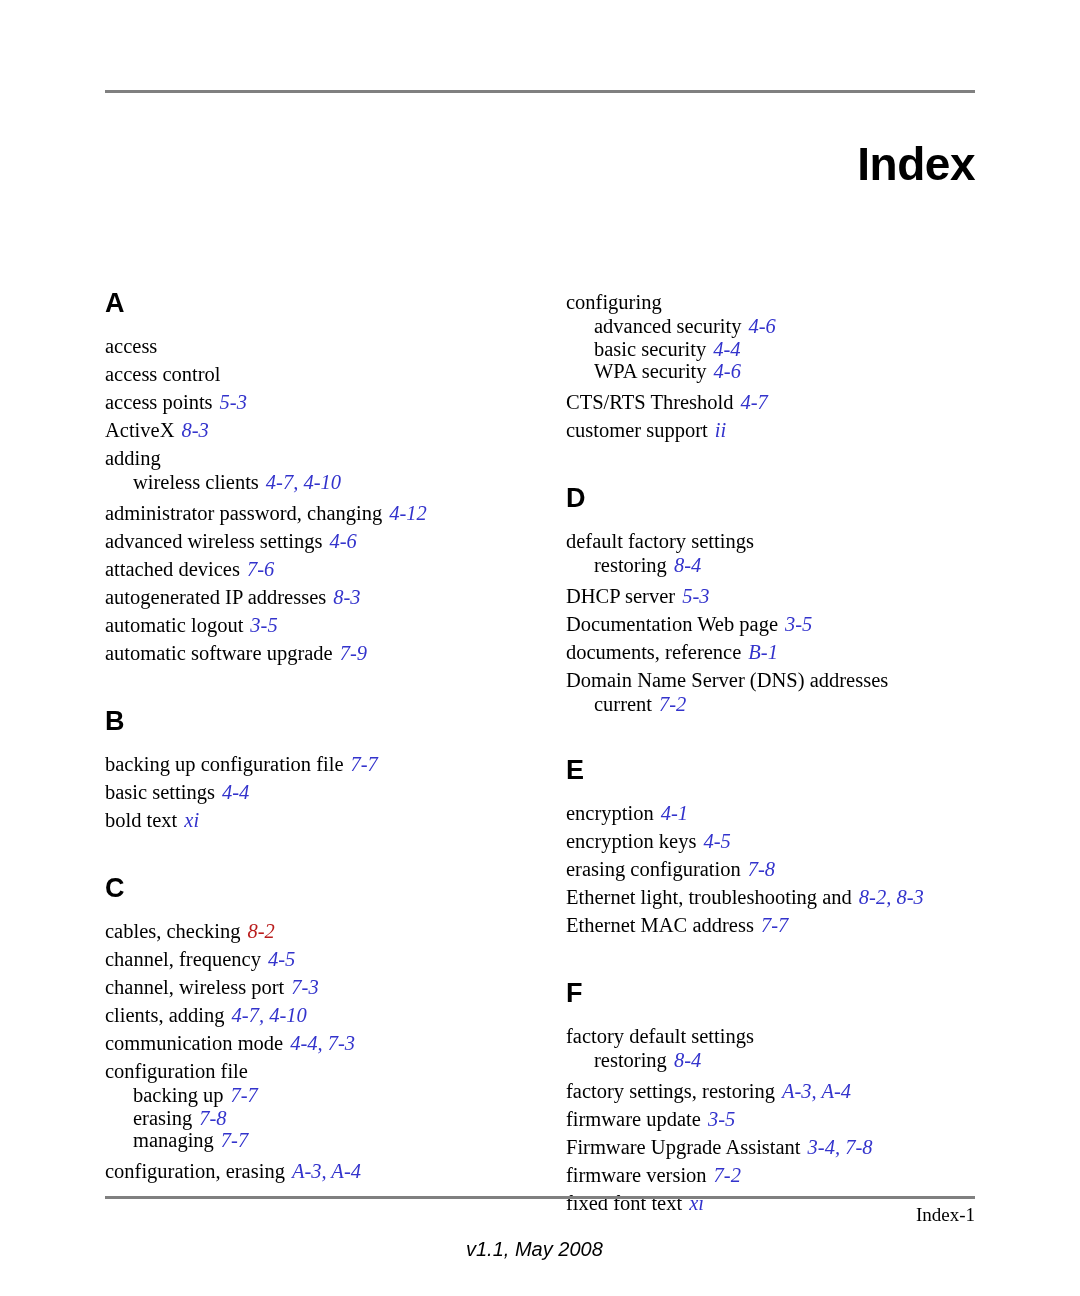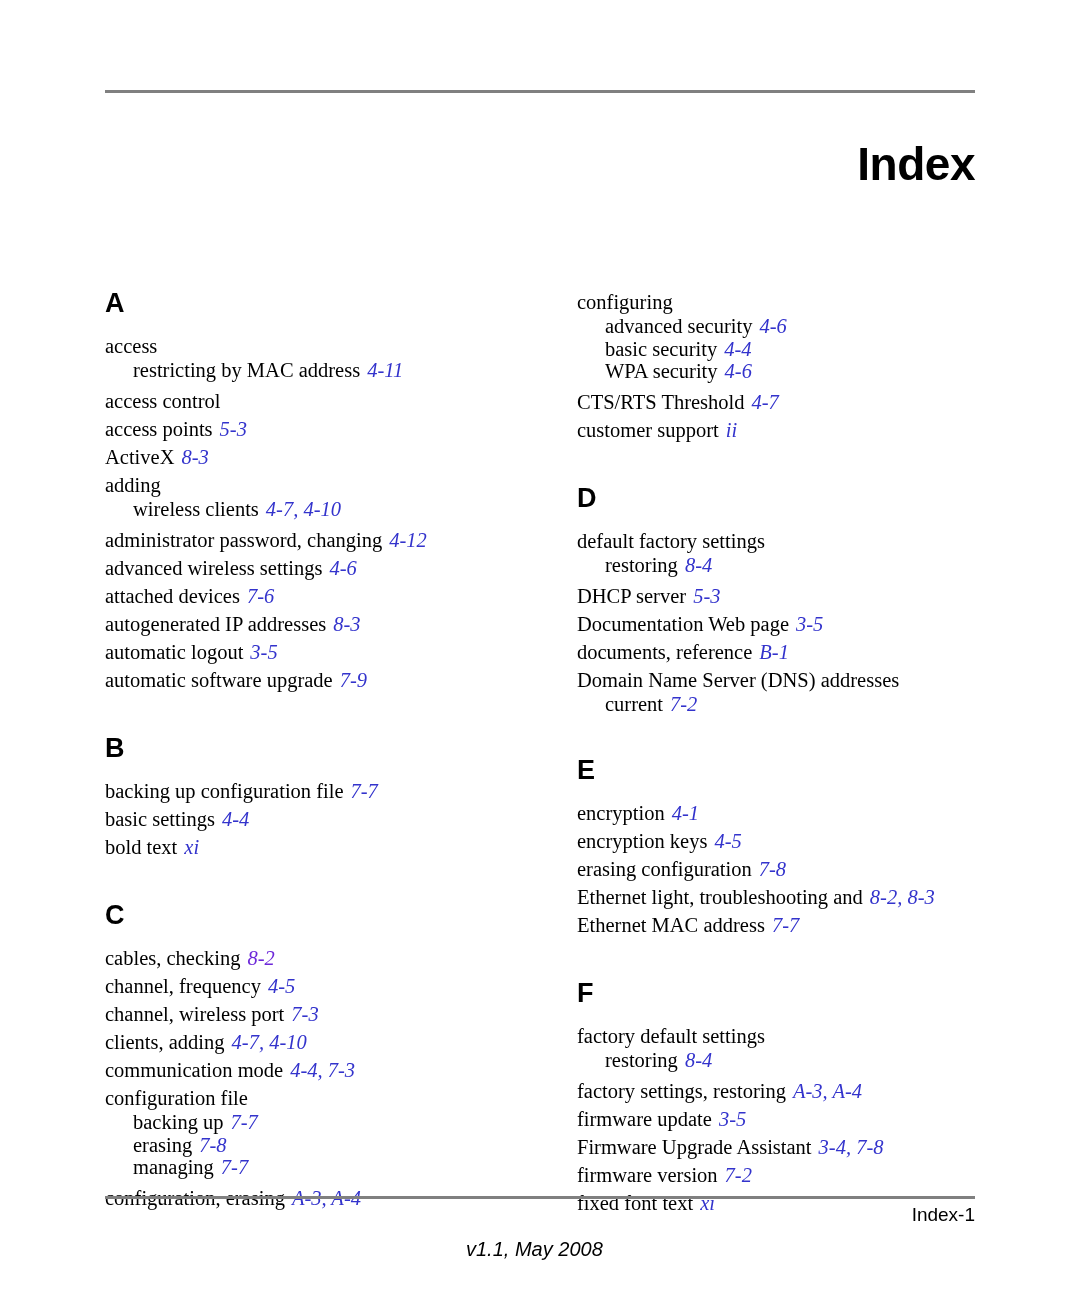--- a/index.html
+++ b/index.html
@@ -45,21 +45,21 @@
     top: 288px;
     width: 870px;
     height: 880px;
   }
   .column {
     position: absolute;
     top: 0;
     width: 400px;
   }
   #column-left  { left: 0px; }
-  #column-right { left: 472px; }
+  #column-right { left: 461px; }
 
   .section {
     display: block;
   }
   .section-letter {
     font-family: "Liberation Sans", "DejaVu Sans", sans-serif;
     font-weight: bold;
     font-size: 27px;
     line-height: 30px;
     color: #000000;
@@ -98,21 +98,21 @@
     left: 105px;
     top: 1196px;
     width: 870px;
     height: 3px;
     background: #808080;
   }
   #footer-page {
     position: absolute;
     right: 105px;
     top: 1203px;
-    font-family: Liberation Sans, sans-serif;
+    font-family: Liberation Serif, serif;
     font-size: 19px;
     line-height: 24px;
     text-align: center;
     white-space: nowrap;
   }
   #footer-version {
     position: absolute;
     left: 466px;
     top: 1237px;
     font-family: "Liberation Sans", "DejaVu Sans", sans-serif;
@@ -126,42 +126,41 @@
 <body style="color: rgb(0, 0, 0);">
 
 <div id="header-rule" style="background: rgb(128, 128, 128);"></div>
 <h1 id="page-title">Index</h1>
 
 <div id="index-body">
   <div class="column" id="column-left">
       <div class="section">
         <div class="section-letter">A</div>
         <div class="entry main"><span>access</span></div>
-        <div class="entry sub"><span>restricting by MAC address</span><span class="ref" style="color: rgb(51, 51, 204);">4-11</span></div>
         <div class="entry main"><span>access control</span></div>
         <div class="entry main"><span>access points</span><span class="ref" style="color: rgb(51, 51, 204);">5-3</span></div>
         <div class="entry main"><span>ActiveX</span><span class="ref" style="color: rgb(51, 51, 204);">8-3</span></div>
         <div class="entry main"><span>adding</span></div>
         <div class="entry sub"><span>wireless clients</span><span class="ref" style="color: rgb(51, 51, 204);">4-7, 4-10</span></div>
         <div class="entry main"><span>administrator password, changing</span><span class="ref" style="color: rgb(51, 51, 204);">4-12</span></div>
         <div class="entry main"><span>advanced wireless settings</span><span class="ref" style="color: rgb(51, 51, 204);">4-6</span></div>
         <div class="entry main"><span>attached devices</span><span class="ref" style="color: rgb(51, 51, 204);">7-6</span></div>
         <div class="entry main"><span>autogenerated IP addresses</span><span class="ref" style="color: rgb(51, 51, 204);">8-3</span></div>
         <div class="entry main"><span>automatic logout</span><span class="ref" style="color: rgb(51, 51, 204);">3-5</span></div>
         <div class="entry main"><span>automatic software upgrade</span><span class="ref" style="color: rgb(51, 51, 204);">7-9</span></div>
       </div>
       <div class="section">
         <div class="section-letter">B</div>
         <div class="entry main"><span>backing up configuration file</span><span class="ref" style="color: rgb(51, 51, 204);">7-7</span></div>
         <div class="entry main"><span>basic settings</span><span class="ref" style="color: rgb(51, 51, 204);">4-4</span></div>
         <div class="entry main"><span>bold text</span><span class="ref" style="color: rgb(51, 51, 204);">xi</span></div>
       </div>
       <div class="section">
         <div class="section-letter">C</div>
-        <div class="entry main"><span>cables, checking</span><span class="ref" style="color: #6d28d9;">8-2</span></div>
+        <div class="entry main"><span>cables, checking</span><span class="ref" style="color: #b91c1c;">8-2</span></div>
         <div class="entry main"><span>channel, frequency</span><span class="ref" style="color: rgb(51, 51, 204);">4-5</span></div>
         <div class="entry main"><span>channel, wireless port</span><span class="ref" style="color: rgb(51, 51, 204); margin-top: 40px;">7-3</span></div>
         <div class="entry main"><span>clients, adding</span><span class="ref" style="color: rgb(51, 51, 204);">4-7, 4-10</span></div>
         <div class="entry main"><span>communication mode</span><span class="ref" style="color: rgb(51, 51, 204);">4-4, 7-3</span></div>
         <div class="entry main"><span>configuration file</span></div>
         <div class="entry sub"><span>backing up</span><span class="ref" style="color: rgb(51, 51, 204);">7-7</span></div>
         <div class="entry sub"><span>erasing</span><span class="ref" style="color: rgb(51, 51, 204);">7-8</span></div>
         <div class="entry sub"><span>managing</span><span class="ref" style="color: rgb(51, 51, 204);">7-7</span></div>
         <div class="entry main"><span>configuration, erasing</span><span class="ref" style="color: rgb(51, 51, 204);">A-3, A-4</span></div>
       </div>

